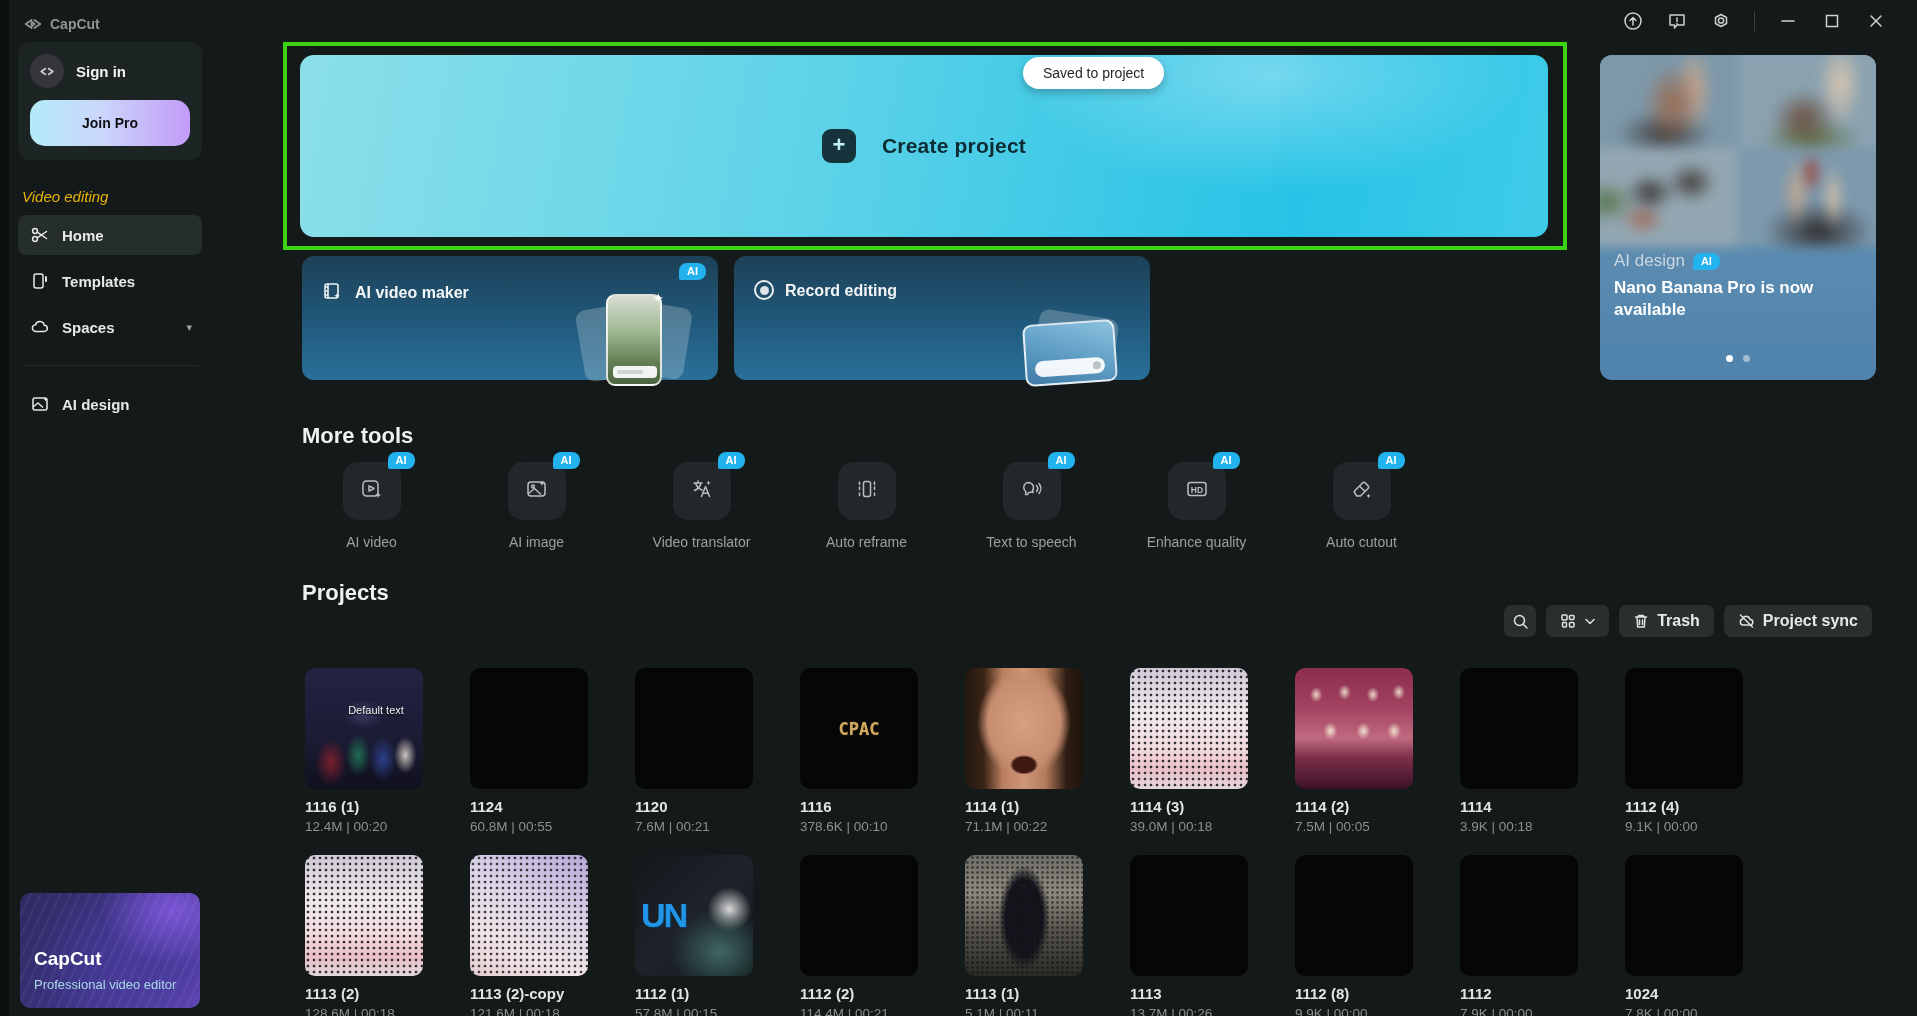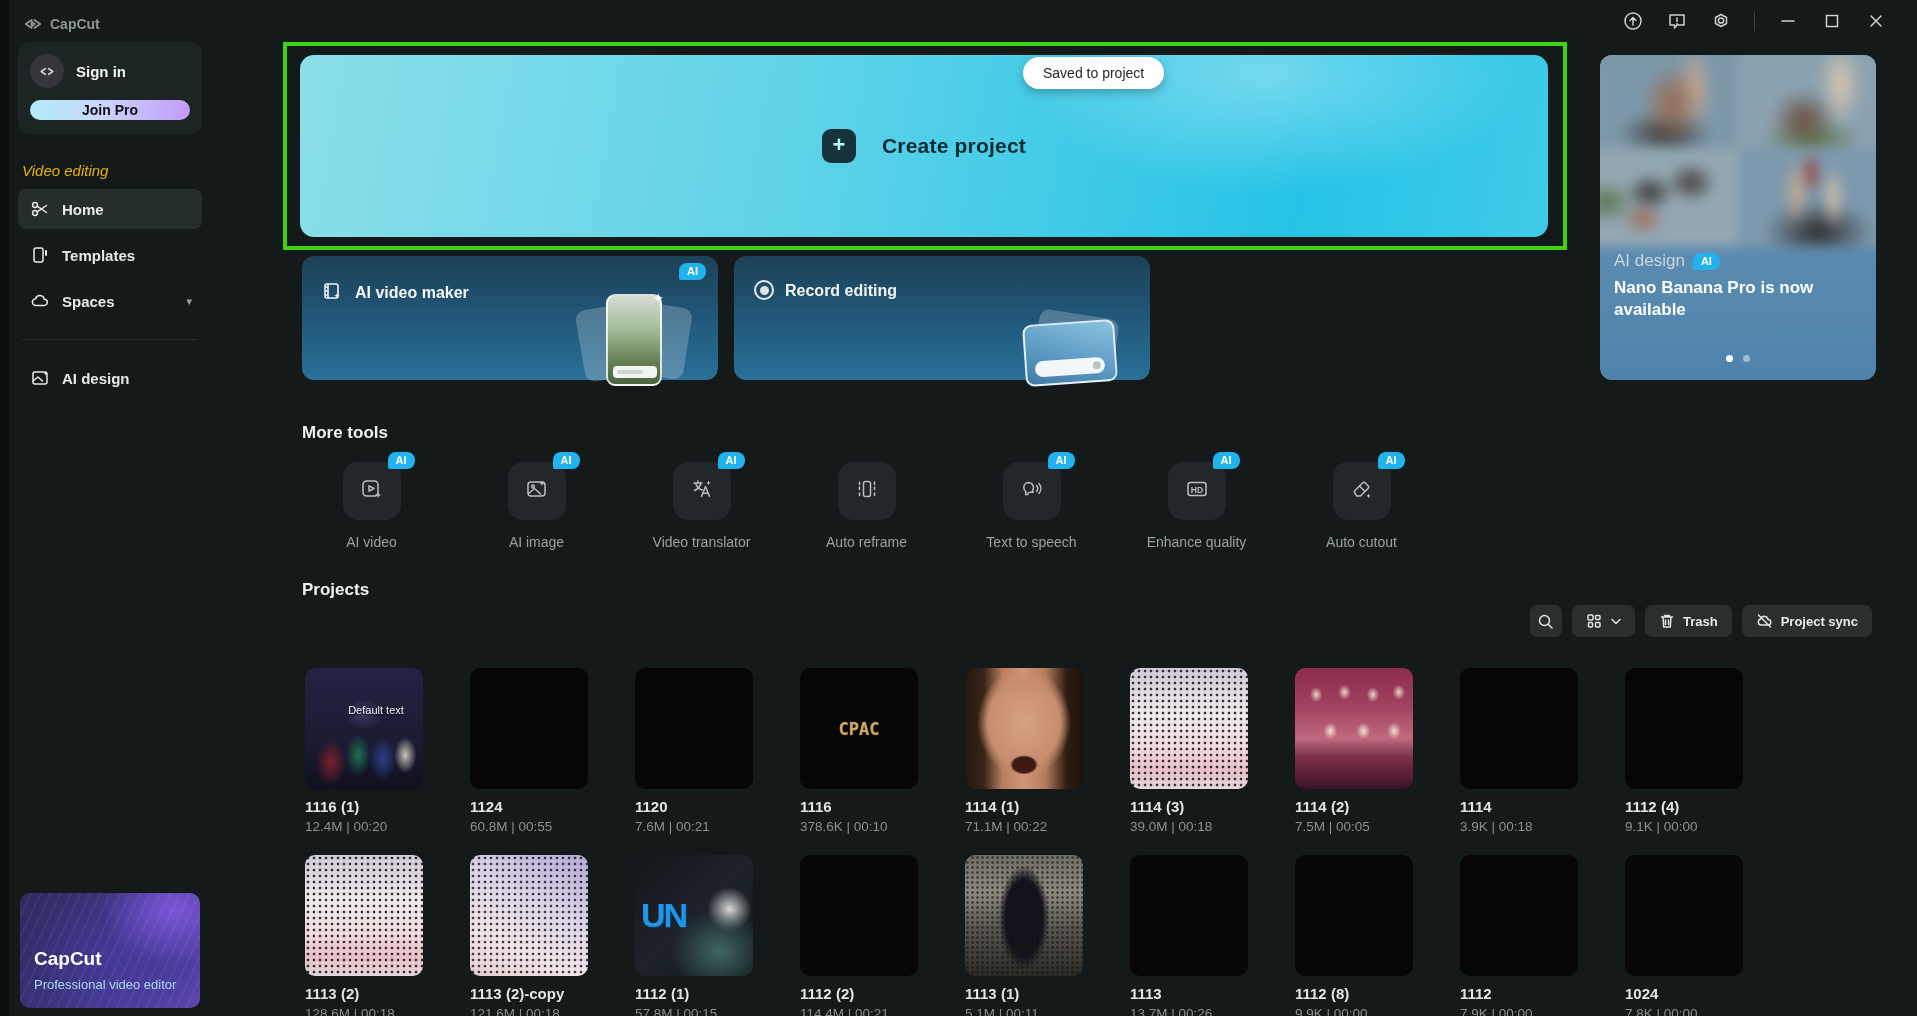--- a/index.html
+++ b/index.html
@@ -22,21 +22,21 @@
   .win-icons svg { stroke:#ccd2d2; fill:none; stroke-width:1.5; }
   .win-sep { width:1px; height:20px; background:#3a4141; }
 
   
   .sidebar { position:absolute; left:18px; top:42px; width:184px; }
   .signin-card { background:#1d2424; border-radius:12px; padding:12px 12px 14px; }
   .signin-row { display:flex; align-items:center; gap:12px; cursor:pointer; }
   .avatar { width:34px; height:34px; border-radius:50%; background:#35353b; display:flex; align-items:center; justify-content:center; }
   .avatar svg { stroke:#cfcfd4; }
   .signin-label { font-size:15px; font-weight:700; color:#f2f3f3; }
-  .joinpro-btn { margin-top:12px; height:20px; border-radius:15px; border:none; width:100%;
+  .joinpro-btn { margin-top:12px; height:46px; border-radius:15px; border:none; width:100%;
     background:linear-gradient(90deg,#b2ebf9 0%,#cbd6fa 45%,#c29bf8 100%);
     color:#101014; font-weight:700; font-size:14px; cursor:pointer; font-family:inherit; }
   .side-section-label { margin:28px 0 10px 4px; font-size:15px; color:#eab308;font-style:italic; }
   .nav-item { display:flex; align-items:center; gap:12px; height:40px; padding:0 12px; border-radius:8px; font-size:15px; font-weight:600; color:#e7e9e9; cursor:pointer; position:relative; }
   .nav-item.active { background:#262d2d; }
   .nav-item svg { stroke:#e7e9e9; fill:none; stroke-width:1.5; }
   .nav-item .chev { position:absolute; right:10px; color:#9aa2a2; font-size:11px; }
   .side-divider { height:1px; background:#242b2b; margin:18px 4px; }
   .side-promo { position:absolute; left:20px; top:893px; width:180px; height:115px; border-radius:10px; overflow:hidden; cursor:pointer;
     background:
@@ -98,33 +98,33 @@
   .cg3 { left:0; bottom:0; background:radial-gradient(34px 26px at 40% 45%, #3a3633 0%, rgba(0,0,0,0) 70%), radial-gradient(34px 28px at 68% 35%, #423d38 0%, rgba(0,0,0,0) 70%), radial-gradient(30px 22px at 35% 72%, #a06a58 0%, rgba(0,0,0,0) 70%), radial-gradient(40px 30px at 10% 55%, #59764c 0%, rgba(0,0,0,0) 70%), #93a7b2; }
   .cg4 { right:0; bottom:0; background:radial-gradient(18px 50px at 40% 45%, #c9a98c 0%, rgba(0,0,0,0) 70%), radial-gradient(16px 45px at 65% 50%, #d8c2a6 0%, rgba(0,0,0,0) 70%), radial-gradient(14px 30px at 50% 25%, #a23b2e 0%, rgba(0,0,0,0) 70%), radial-gradient(70px 40px at 55% 85%, #2e2c2d 0%, rgba(0,0,0,0) 75%), #7d99ad; }
   .promo-cat-row { position:absolute; left:14px; top:196px; display:flex; align-items:center; gap:8px; }
   .promo-cat { font-size:17px; color:#ccd7dd; }
   .promo-title { position:absolute; left:14px; top:222px; width:240px; font-size:17px; font-weight:700; color:#ffffff; line-height:1.3; }
   .promo-dots { position:absolute; left:0; right:0; bottom:18px; display:flex; justify-content:center; gap:10px; }
   .dot { width:7px; height:7px; border-radius:50%; background:rgba(255,255,255,0.45); cursor:pointer; }
   .dot.active { background:#ffffff; }
 
   
-  .section-heading { position:absolute; font-size:17px; font-weight:800; color:#f0f2f2; }
+  .section-heading { position:absolute; font-size:22px; font-weight:800; color:#f0f2f2; }
   #more-tools-heading { left:302px; top:423px; }
   .tools-row { position:absolute; left:289px; top:462px; display:flex; }
   .tool-item { width:165px; display:flex; flex-direction:column; align-items:center; cursor:pointer; }
   .tool-tile { position:relative; width:58px; height:58px; border-radius:15px; background:#222829; display:flex; align-items:center; justify-content:center; }
   .tool-tile svg { stroke:#b9bfbf; fill:none; stroke-width:1.5; }
   .tool-badge { position:absolute; top:-10px; right:-14px; }
   .tool-label { margin-top:14px; font-size:14px; color:#9aa1a1; }
 
   
   #projects-heading { left:302px; top:580px; }
   .proj-toolbar { position:absolute; top:605px; right:45px; display:flex; align-items:center; gap:10px; }
-  .tb-btn { height:32px; background:#292f2f; border:none; border-radius:7px; color:#e7e9e9; font-size:13px; font-weight:600;
+  .tb-btn { height:32px; background:#292f2f; border:none; border-radius:7px; color:#e7e9e9; font-size:16px; font-weight:600;
     display:flex; align-items:center; gap:8px; padding:0 14px; cursor:pointer; font-family:inherit; }
   .tb-btn.icon-only { width:32px; padding:0; justify-content:center; }
   .tb-btn svg { stroke:#dfe3e3; fill:none; stroke-width:1.5; }
   .projects-grid { position:absolute; left:305px; top:668px; display:grid; grid-template-columns:repeat(9,165px); grid-auto-rows:187px; }
   .proj-card { width:118px; cursor:pointer; }
   .proj-thumb { position:relative; width:118px; height:121px; border-radius:10px; overflow:hidden; background:#060607; }
   .proj-name { margin-top:9px; font-size:15px; font-weight:700; color:#e3e5e5; white-space:nowrap; }
   .proj-stats { margin-top:4px; font-size:13.5px; color:#8b9191; white-space:nowrap; }
   .thumb-overlay { position:absolute; inset:0; display:flex; align-items:center; justify-content:center; }
 

